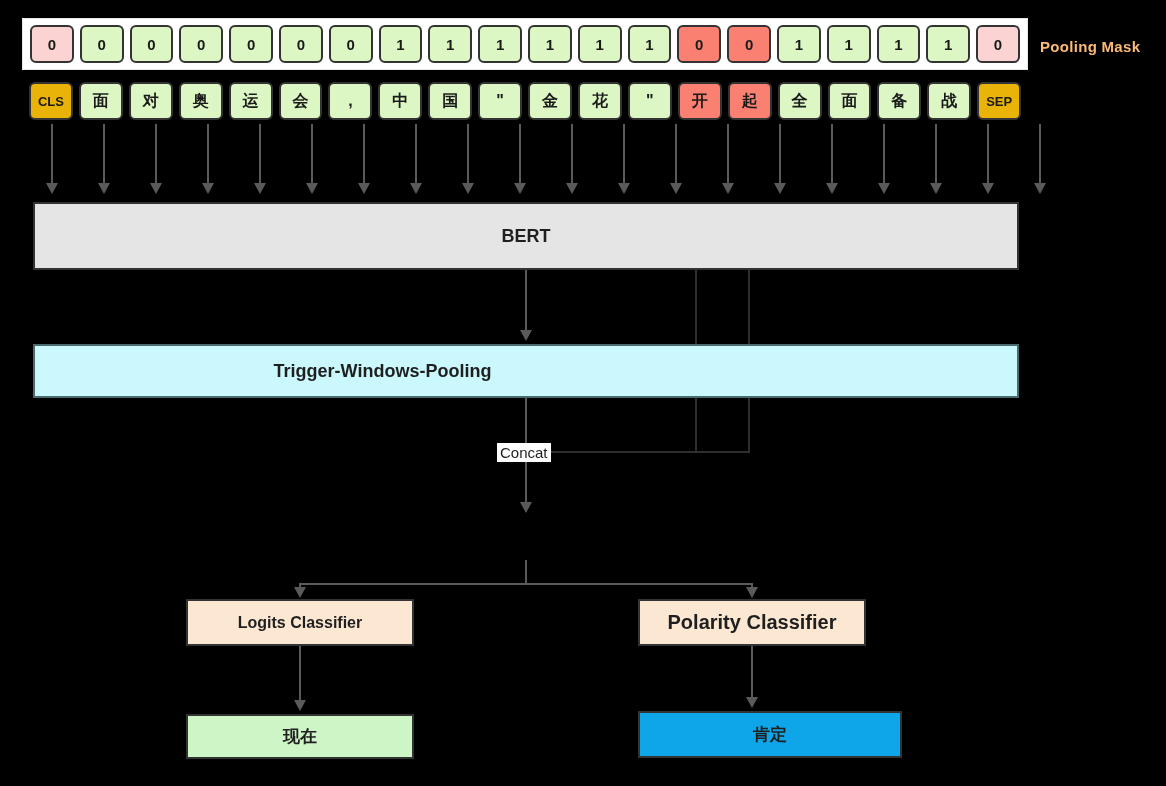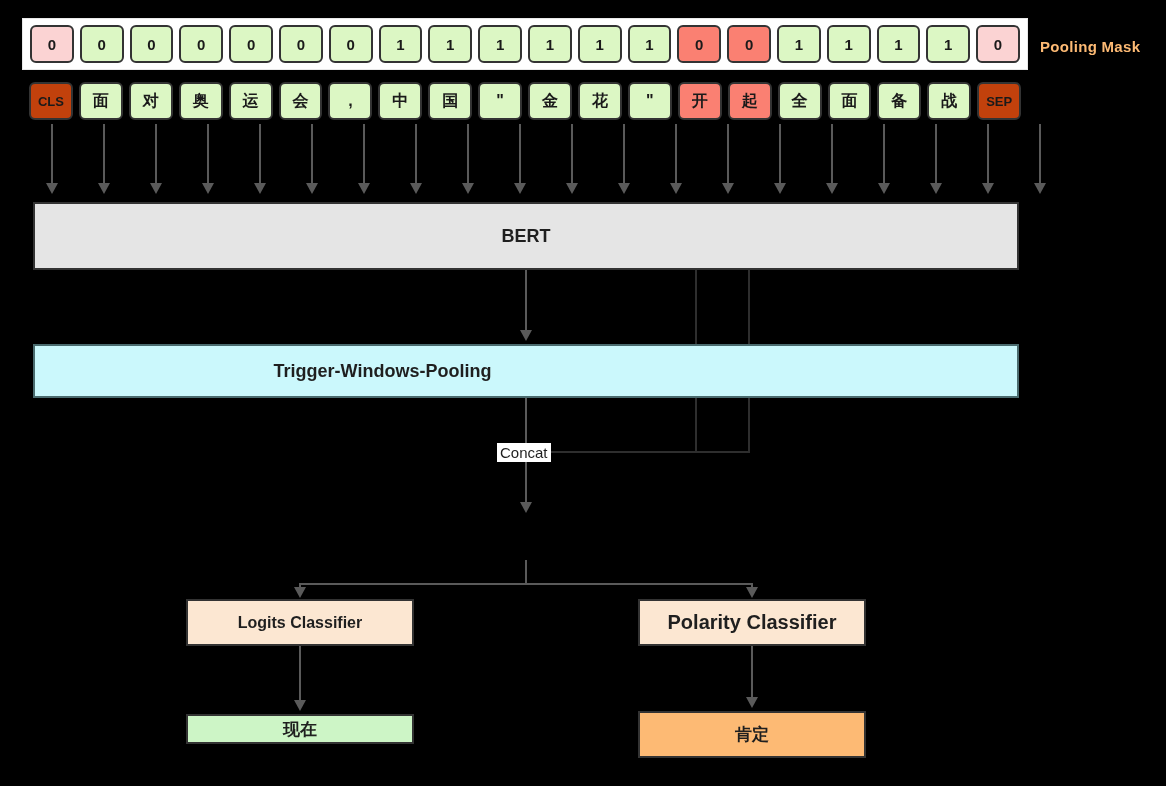--- a/index.html
+++ b/index.html
@@ -62,21 +62,21 @@
     width: 46px; height: 38px;
     margin: 0 3px;
     border: 2px solid #333333;
     border-radius: 6px;
     display: flex; align-items: center; justify-content: center;
     font-size: 16px; font-weight: 700; color: #1a1a1a;
     font-family: "Liberation Sans", "DejaVu Sans", sans-serif;
   }
   .token-cell.t-green { background: #dcf7c4; }
   .token-cell.t-red   { background: #fa8072; }
-  .token-cell.t-pink  { background: #c2410c; }
+  .token-cell.t-pink  { background: #eab308; }
   .token-cell.t-small { font-size: 13px; }
 
   
   .tok-arrow {
     position: absolute;
     width: 2px;
     background: #5a5a5a;
     top: 124px;
     height: 60px;
   }
@@ -124,28 +124,28 @@
     left: 186px; top: 599px; width: 228px; height: 47px;
     background: #fce7d2;
     font-size: 16px;
   }
   #polarity-classifier {
     left: 638px; top: 599px; width: 228px; height: 47px;
     background: #fce7d2;
     font-size: 20px;
   }
   #tense-output {
-    left: 186px; top: 714px; width: 228px; height: 30px;
+    left: 186px; top: 714px; width: 228px; height: 45px;
     background: #cdf5c6;
     font-size: 17px;
     text-align: center;
   }
   #polarity-output {
-    left: 638px; top: 711px; width: 228px; height: 47px;
-    background: #fdba74;
+    left: 638px; top: 711px; width: 264px; height: 47px;
+    background: #0ea5e9;
     font-size: 17px;
   }
 
   
   .vline  { position: absolute; width: 2px; background: #5a5a5a; }
   .vline-dark { position: absolute; width: 2px; background: #2e2e2e; }
   .hline  { position: absolute; height: 2px; background: #5a5a5a; }
   .hline-dark { position: absolute; height: 2px; background: #2e2e2e; }
   .arrowhead {
     position: absolute;

